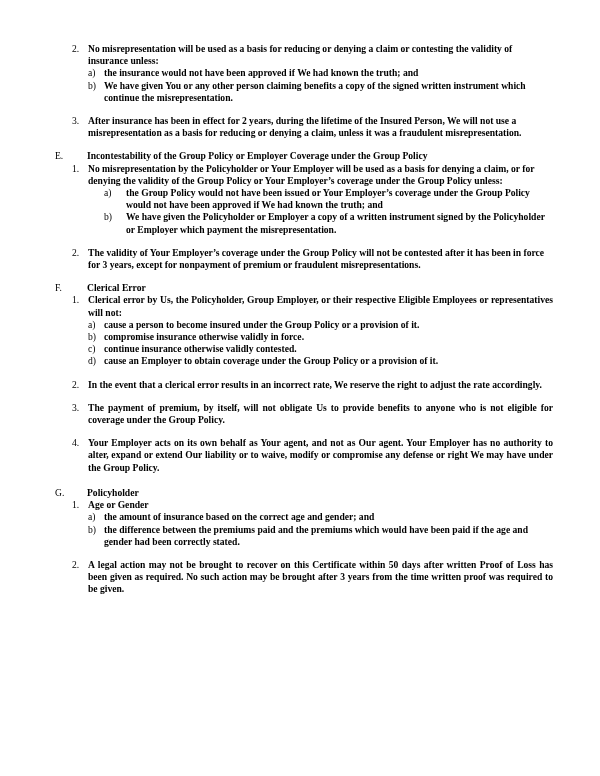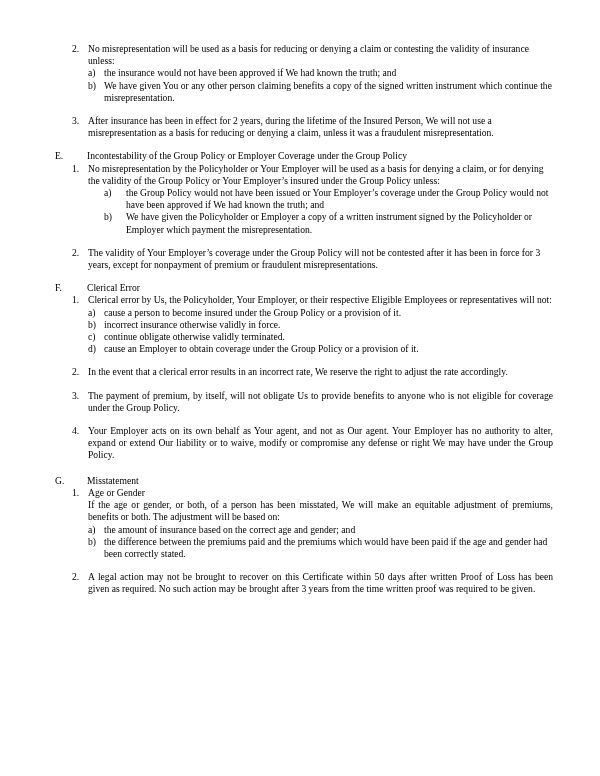--- a/index.html
+++ b/index.html
@@ -48,20 +48,21 @@
   }
   .row > .mark {
     position: absolute;
     left: 0;
     top: 0;
     text-align: left;
     white-space: nowrap;
   }
   .row > .txt {
     display: block;
+    font-weight: bold;
   }
 
   
   .lvl-sec { margin-left: 8px; }
   .lvl-sec > .txt { margin-left: 32px; }
 
   
   .lvl-num { margin-left: 25px; }
   .lvl-num > .txt { margin-left: 16px; }
 
@@ -116,21 +117,21 @@
         <span class="mark">3.</span>
         <span class="txt">After insurance has been in effect for 2 years, during the lifetime of the Insured Person, We will not use a misrepresentation as a basis for reducing or denying a claim, unless it was a fraudulent misrepresentation.</span>
       </div>
       <div class="gap-md"></div>
       <div class="blk row lvl-sec">
         <span class="mark">E.</span>
         <span class="txt">Incontestability of the Group Policy or Employer Coverage under the Group Policy</span>
       </div>
       <div class="blk row lvl-num2">
         <span class="mark">1.</span>
-        <span class="txt">No misrepresentation by the Policyholder or Your Employer will be used as a basis for denying a claim, or for denying the validity of the Group Policy or Your Employer’s insured under the Group Policy unless:</span>
+        <span class="txt">No misrepresentation by the Policyholder or Your Employer will be used as a basis for denying a claim, or for denying the validity of the Group Policy or Your Employer’s coverage under the Group Policy unless:</span>
       </div>
       <div class="blk row lvl-ltr2">
         <span class="mark">a)</span>
         <span class="txt">the Group Policy would not have been issued or Your Employer’s coverage under the Group Policy would not have been approved if We had known the truth; and</span>
       </div>
       <div class="blk row lvl-ltr2">
         <span class="mark">b)</span>
         <span class="txt">We have given the Policyholder or Employer a copy of a written instrument signed by the Policyholder or Employer which payment the misrepresentation.</span>
       </div>
       <div class="gap-md"></div>
@@ -138,33 +139,33 @@
         <span class="mark">2.</span>
         <span class="txt">The validity of Your Employer’s coverage under the Group Policy will not be contested after it has been in force for 3 years, except for nonpayment of premium or fraudulent misrepresentations.</span>
       </div>
       <div class="gap-md"></div>
       <div class="blk row lvl-sec">
         <span class="mark">F.</span>
         <span class="txt">Clerical Error</span>
       </div>
       <div class="blk row lvl-num2 just">
         <span class="mark">1.</span>
-        <span class="txt">Clerical error by Us, the Policyholder, Your Employer, or their respective Eligible Employees or representatives will not:</span>
+        <span class="txt">Clerical error by Us, the Policyholder, Group Employer, or their respective Eligible Employees or representatives will not:</span>
       </div>
       <div class="blk row lvl-ltr">
         <span class="mark">a)</span>
         <span class="txt">cause a person to become insured under the Group Policy or a provision of it.</span>
       </div>
       <div class="blk row lvl-ltr">
         <span class="mark">b)</span>
-        <span class="txt">incorrect insurance otherwise validly in force.</span>
+        <span class="txt">compromise insurance otherwise validly in force.</span>
       </div>
       <div class="blk row lvl-ltr">
         <span class="mark">c)</span>
-        <span class="txt">continue obligate otherwise validly terminated.</span>
+        <span class="txt">continue insurance otherwise validly contested.</span>
       </div>
       <div class="blk row lvl-ltr">
         <span class="mark">d)</span>
         <span class="txt">cause an Employer to obtain coverage under the Group Policy or a provision of it.</span>
       </div>
       <div class="gap-md"></div>
       <div class="blk row lvl-num2 just">
         <span class="mark">2.</span>
         <span class="txt">In the event that a clerical error results in an incorrect rate, We reserve the right to adjust the rate accordingly.</span>
       </div>
@@ -174,29 +175,26 @@
         <span class="txt">The payment of premium, by itself, will not obligate Us to provide benefits to anyone who is not eligible for coverage under the Group Policy.</span>
       </div>
       <div class="gap-md"></div>
       <div class="blk row lvl-num2 just">
         <span class="mark">4.</span>
         <span class="txt">Your Employer acts on its own behalf as Your agent, and not as Our agent.  Your Employer has no authority to alter, expand or extend Our liability or to waive, modify or compromise any defense or right We may have under the Group Policy.</span>
       </div>
       <div class="gap-lg"></div>
       <div class="blk row lvl-sec">
         <span class="mark">G.</span>
-        <span class="txt">Misstatement</span>
+        <span class="txt">Policyholder</span>
       </div>
       <div class="blk row lvl-num2">
         <span class="mark">1.</span>
         <span class="txt">Age or Gender</span>
       </div>
-      <div class="blk row cont just">
-        <span class="txt" style="margin-left: 0px;">If the age or gender, or both, of a person has been misstated, We will make an equitable adjustment of premiums, benefits or both.  The adjustment will be based on:</span>
-      </div>
       <div class="blk row lvl-ltr">
         <span class="mark">a)</span>
         <span class="txt">the amount of insurance based on the correct age and gender; and</span>
       </div>
       <div class="blk row lvl-ltr">
         <span class="mark">b)</span>
         <span class="txt">the difference between the premiums paid and the premiums which would have been paid if the age and gender had been correctly stated.</span>
       </div>
       <div class="gap-md"></div>
       <div class="blk row lvl-num2 just">

